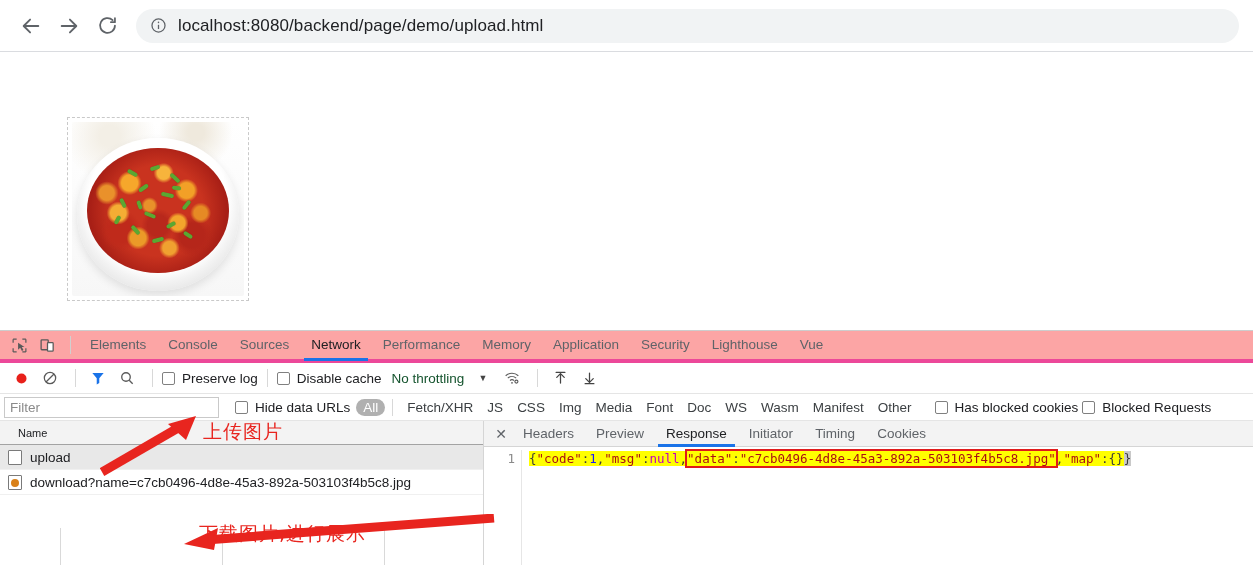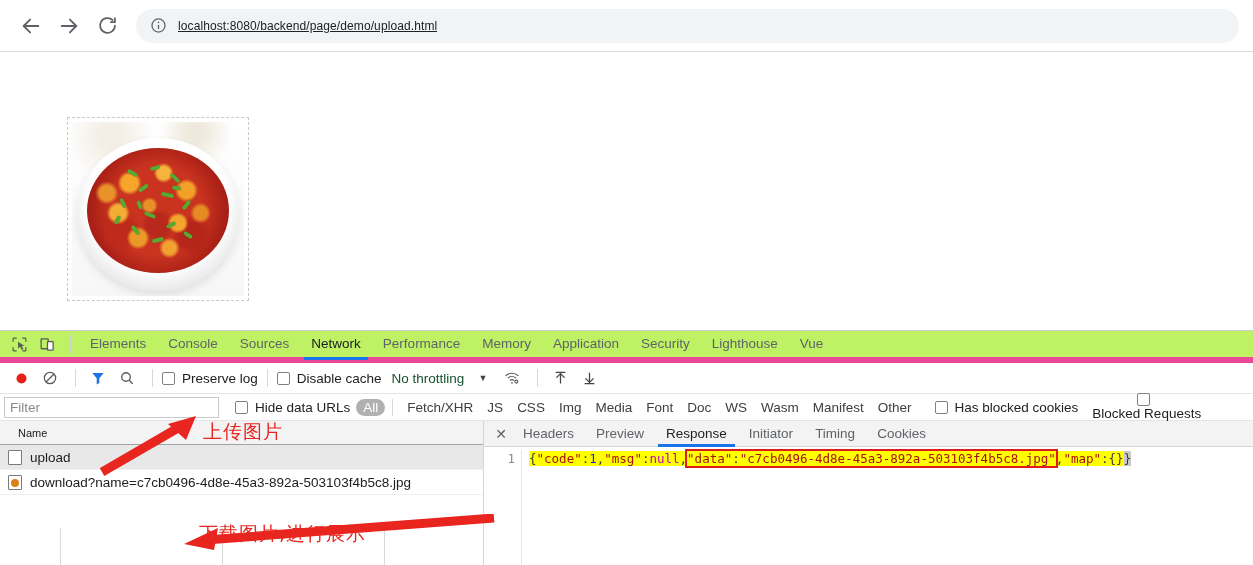--- a/index.html
+++ b/index.html
@@ -37,26 +37,25 @@
     background: #f1f3f4;
     border-radius: 17px;
     display: flex;
     align-items: center;
     padding: 0 14px;
     margin-left: 8px;
   }
   #site-info-icon { flex:0 0 auto; color:#5f6368; display:flex; align-items:center; margin-right: 11px; }
   #url-text {
     font-family: "Liberation Sans", sans-serif;
-    font-size: 12px;
+    font-size: 17px;
     color: #202124;
     letter-spacing: 0.1px;
     white-space: nowrap;
     overflow: hidden;
-    text-decoration: underline;
   }
 
   
   #page-viewport {
     height: 277px;
     background: #ffffff;
     position: relative;
     overflow: hidden;
   }
   #upload-preview-box {
@@ -121,22 +120,22 @@
   #devtools {
     position:absolute;
     left:0; top:330px; width:1253px; height:235px;
     background:#ffffff;
     border-top:1px solid #cdcdcd;
     font-size:13px;
   }
   #dt-tabbar {
     height:32px;
     display:flex; align-items:center;
-    border-bottom:6px solid #ec4899;
-    background:#bef264;
+    border-bottom:4px solid #ec4899;
+    background:#fca5a5;
     padding-left:6px;
   }
   .dt-tool-icon {
     width:26px; height:26px;
     display:flex; align-items:center; justify-content:center;
     color:#5a5a5a; margin-right:2px;
   }
   .tab-sep { width:1px; height:18px; background:#d0d0d0; margin:0 8px; }
   .dt-tab {
     padding:0 11px; height:32px; line-height:32px;
@@ -439,21 +438,21 @@
     <span class="type-item">Font</span>
     <span class="type-item">Doc</span>
     <span class="type-item">WS</span>
     <span class="type-item">Wasm</span>
     <span class="type-item">Manifest</span>
     <span class="type-item">Other</span>
     <label class="cb-wrap" style="margin-left:16px;">
       <span class="cbox"></span>
       <span>Has blocked cookies</span>
     </label>
-    <label class="cb-wrap" style="margin-left:14px;flex-direction:column;">
+    <label class="cb-wrap" style="margin-left:4px;">
       <span class="cbox"></span>
       <span>Blocked Requests</span>
     </label>
   </div>
 
   <div id="dt-body">
 
     <div id="request-list">
       <div id="rl-header">Name</div>
 

